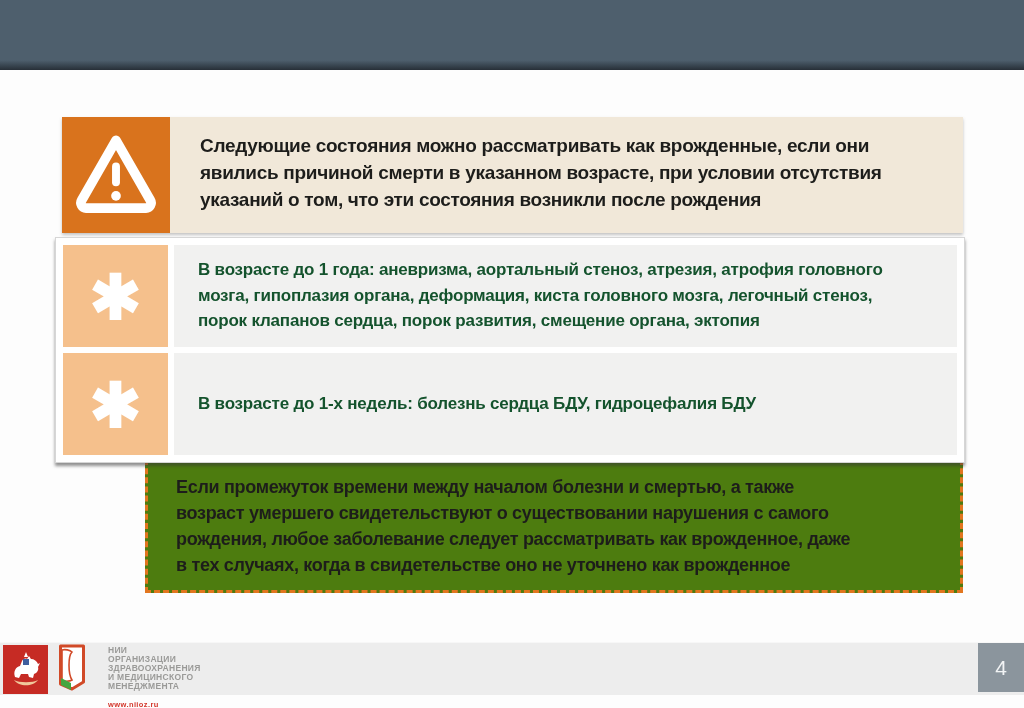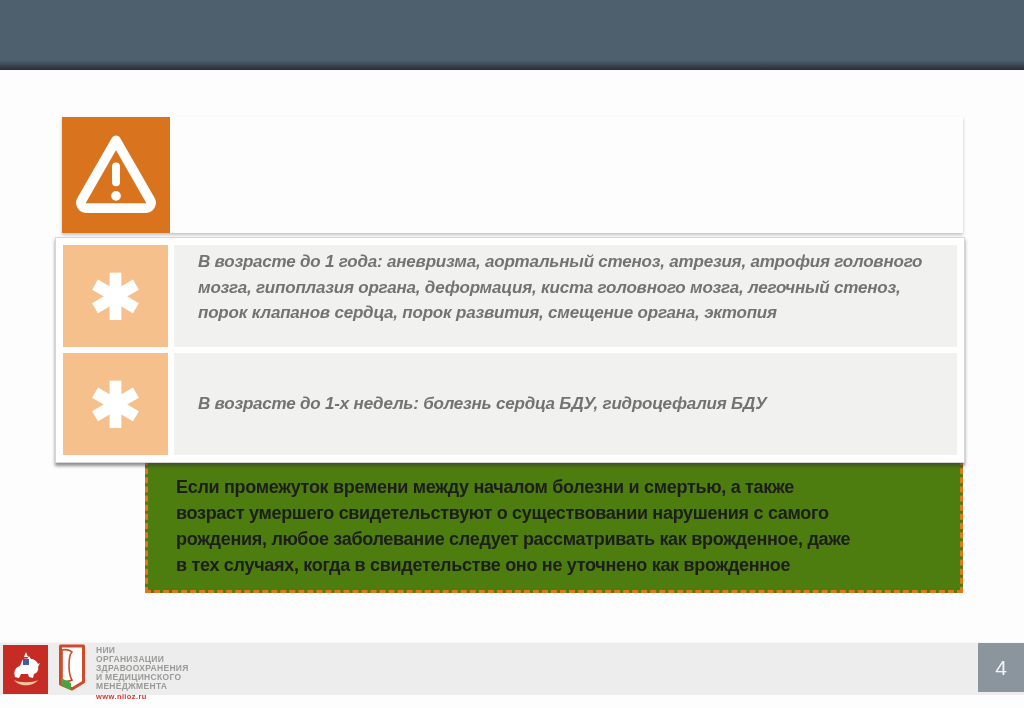--- a/index.html
+++ b/index.html
@@ -51,25 +51,24 @@
   .star-cell {
     width: 105px; flex: none; background: #f5c08c;
     display: flex; align-items: center; justify-content: center;
   }
   .star-glyph {
     color: #ffffff; font-size: 62px; font-weight: bold; line-height: 1;
     transform: translateY(2px);
   }
   .row-text-cell {
     flex: 1; background: #f1f1f0;
-    font-size: 17px; font-weight: bold; color: #737373;
+    font-size: 17px; font-weight: bold; color: #14532d;
     line-height: 1.5; letter-spacing: -0.2px;
-    padding: 4px 6px 0 24px;
+    padding: 12px 6px 0 24px;
     white-space: pre-line;
-    font-style: italic;
   }
   .row-text-cell.centered {
     display: flex; align-items: center; padding-top: 0;
   }
 
   
   .note-box {
     position: absolute; left: 145px; top: 459px; width: 818px; height: 134px;
     background: #4d7c0f;
     border: 3px dashed #e2761f;
@@ -86,30 +85,30 @@
     background: #ededed;
     border-top: 1px solid #f7f7f7;
   }
   .moscow-logo {
     position: absolute; left: 3px; top: 645px; width: 45px; height: 49px;
     background: #c62b24;
     display: flex; align-items: center; justify-content: center;
   }
   .niioz-logo {
     position: absolute; left: 57px; top: 644px; height: 50px;
-    display: flex; align-items: flex-start; gap: 9px;
+    display: flex; align-items: flex-start; gap: 21px;
   }
   .org-text { display: flex; flex-direction: column; padding-top: 2px; }
   .org-line {
     font-size: 8.5px; font-weight: bold; color: #9a9a98;
     letter-spacing: .3px; line-height: 1.05; text-transform: uppercase;
   }
   .org-site {
     font-size: 7.5px; font-weight: bold; color: #d3372c;
-    letter-spacing: .4px; margin-top: 1px; cursor: pointer;
+    letter-spacing: .4px; margin-top: 9px; cursor: pointer;
   }
   .page-badge {
     position: absolute; left: 978px; top: 643px; width: 46px; height: 49px;
     background: #8b959d;
     display: flex; align-items: center; justify-content: center;
     color: #f2f4f5; font-size: 21px;
   }
 </style>
 </head>
 <body>
@@ -119,20 +118,23 @@
 <div class="warning-box">
   <div class="warning-icon-cell">
     <span>
       <svg width="88" height="88" viewBox="0 0 100 100">
         <path d="M50 13 L89 81 A6 6 0 0 1 84 90 L16 90 A6 6 0 0 1 11 81 Z" fill="none" stroke="#ffffff" stroke-width="11" stroke-linejoin="round"></path>
         <rect x="45.5" y="38" width="9" height="27" rx="4.5" fill="#ffffff"></rect>
         <circle cx="50" cy="76" r="5.5" fill="#ffffff"></circle>
       </svg>
     </span>
   </div>
+  <div class="warning-text-cell">Следующие состояния можно рассматривать как врожденные, если они
+явились причиной смерти в указанном возрасте, при условии отсутствия
+указаний о том, что эти состояния возникли после рождения</div>
 </div>
 
 <div class="panel">
   <div class="panel-row">
     <div class="star-cell">
       <span class="star-glyph">✱</span>
     </div>
     <div class="row-text-cell">В возрасте до 1 года: аневризма, аортальный стеноз, атрезия, атрофия головного
 мозга, гипоплазия органа, деформация, киста головного мозга, легочный стеноз,
 порок клапанов сердца, порок развития, смещение органа, эктопия</div>

